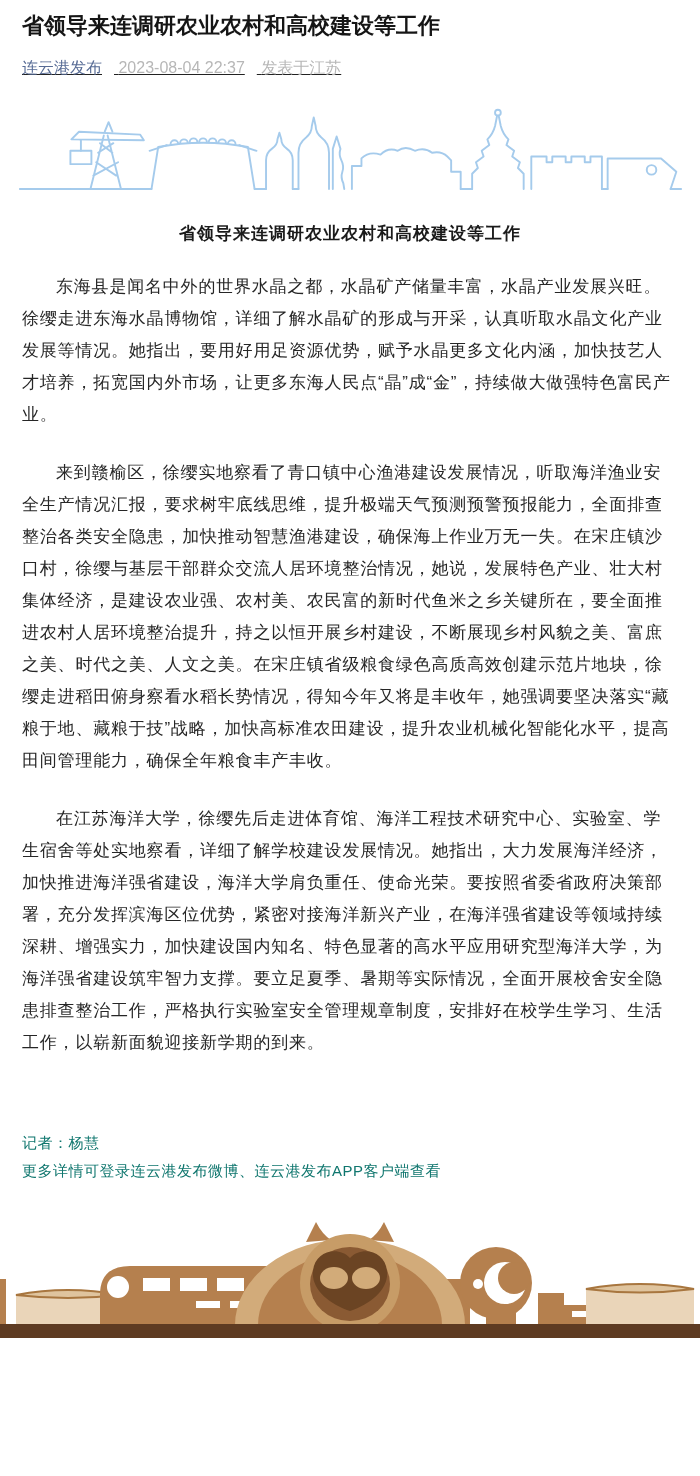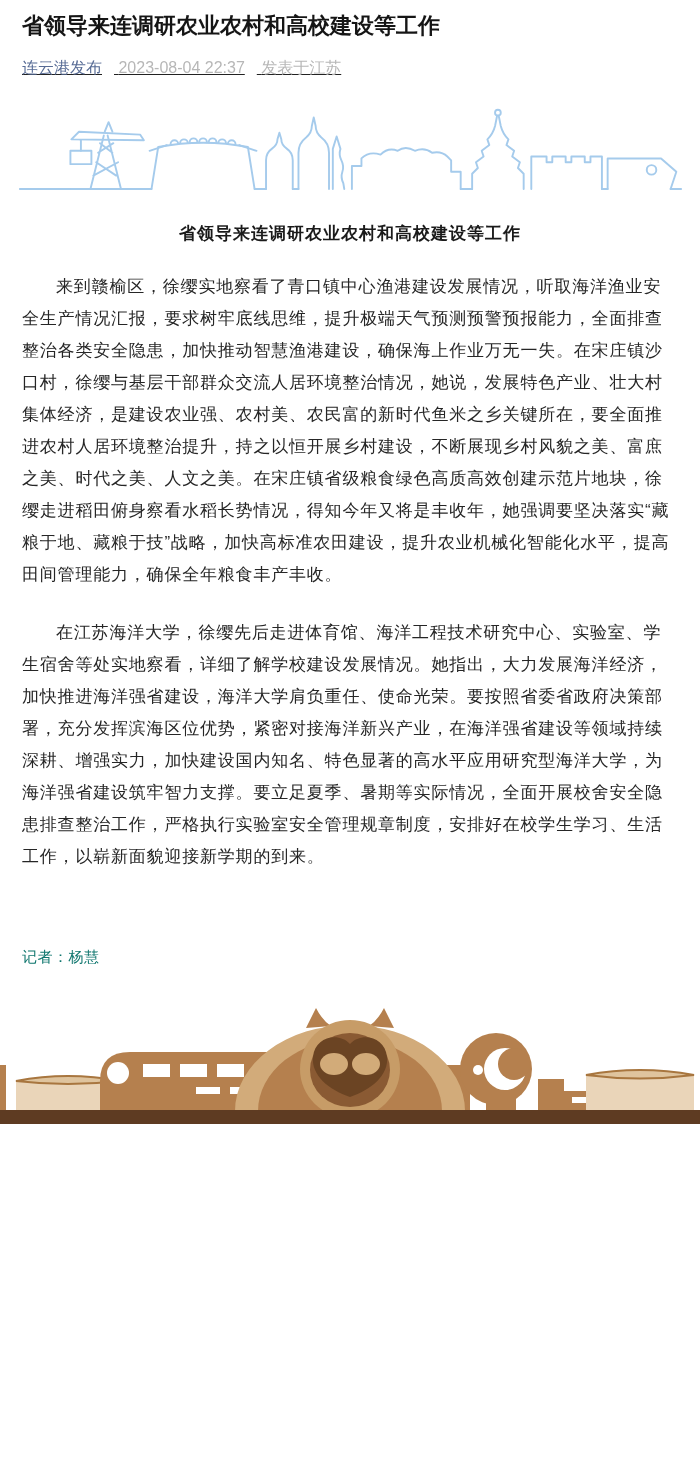--- a/index.html
+++ b/index.html
@@ -106,26 +106,28 @@
       <path d="M614,88 H620"></path>
 
       <path d="M620,88 V56 H676 L692,70 L686,88"></path>
       <circle cx="666" cy="68" r="5"></circle>
       <path d="M686,88 H697"></path>
     </svg>
   </div>
 
   <div class="article">
     <h2 class="article-heading">省领导来连调研农业农村和高校建设等工作</h2>
+    <p>东海县是闻名中外的世界水晶之都，水晶矿产储量丰富，水晶产业发展兴旺。徐缨走进东海水晶博物馆，详细了解水晶矿的形成与开采，认真听取水晶文化产业发展等情况。她指出，要用好用足资源优势，赋予水晶更多文化内涵，加快技艺人才培养，拓宽国内外市场，让更多东海人民点“晶”成“金”，持续做大做强特色富民产业。</p>
     <p>来到赣榆区，徐缨实地察看了青口镇中心渔港建设发展情况，听取海洋渔业安全生产情况汇报，要求树牢底线思维，提升极端天气预测预警预报能力，全面排查整治各类安全隐患，加快推动智慧渔港建设，确保海上作业万无一失。在宋庄镇沙口村，徐缨与基层干部群众交流人居环境整治情况，她说，发展特色产业、壮大村集体经济，是建设农业强、农村美、农民富的新时代鱼米之乡关键所在，要全面推进农村人居环境整治提升，持之以恒开展乡村建设，不断展现乡村风貌之美、富庶之美、时代之美、人文之美。在宋庄镇省级粮食绿色高质高效创建示范片地块，徐缨走进稻田俯身察看水稻长势情况，得知今年又将是丰收年，她强调要坚决落实“藏粮于地、藏粮于技”战略，加快高标准农田建设，提升农业机械化智能化水平，提高田间管理能力，确保全年粮食丰产丰收。</p>
     <p>在江苏海洋大学，徐缨先后走进体育馆、海洋工程技术研究中心、实验室、学生宿舍等处实地察看，详细了解学校建设发展情况。她指出，大力发展海洋经济，加快推进海洋强省建设，海洋大学肩负重任、使命光荣。要按照省委省政府决策部署，充分发挥滨海区位优势，紧密对接海洋新兴产业，在海洋强省建设等领域持续深耕、增强实力，加快建设国内知名、特色显著的高水平应用研究型海洋大学，为海洋强省建设筑牢智力支撑。要立足夏季、暑期等实际情况，全面开展校舍安全隐患排查整治工作，严格执行实验室安全管理规章制度，安排好在校学生学习、生活工作，以崭新面貌迎接新学期的到来。</p>
   </div>
 
   <div class="credits">
     <p>记者：杨慧</p>
+    <p>更多详情可登录连云港发布微博、连云港发布APP客户端查看</p>
   </div>
 
   <div class="banner">
     <svg viewBox="0 0 700 117">
 
       <rect x="-3" y="58" width="9" height="46" fill="#b5804e"></rect>
 
       <rect x="16" y="74" width="104" height="30" fill="#ead5b9"></rect>
       <path d="M16,74 Q68,64 120,74 Q68,80 16,74 Z" fill="#dfc49e" stroke="#a8763f" stroke-width="2"></path>
 

